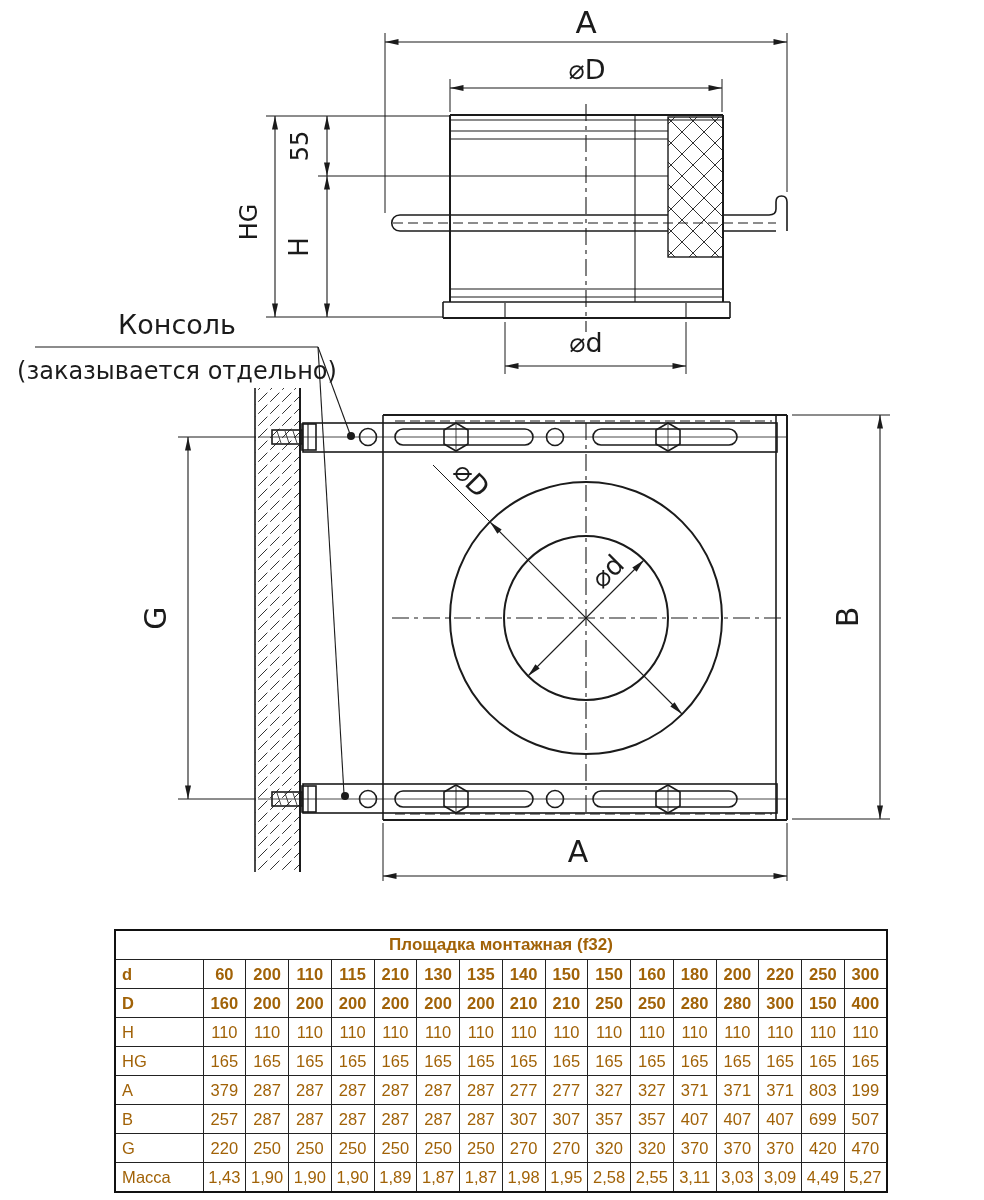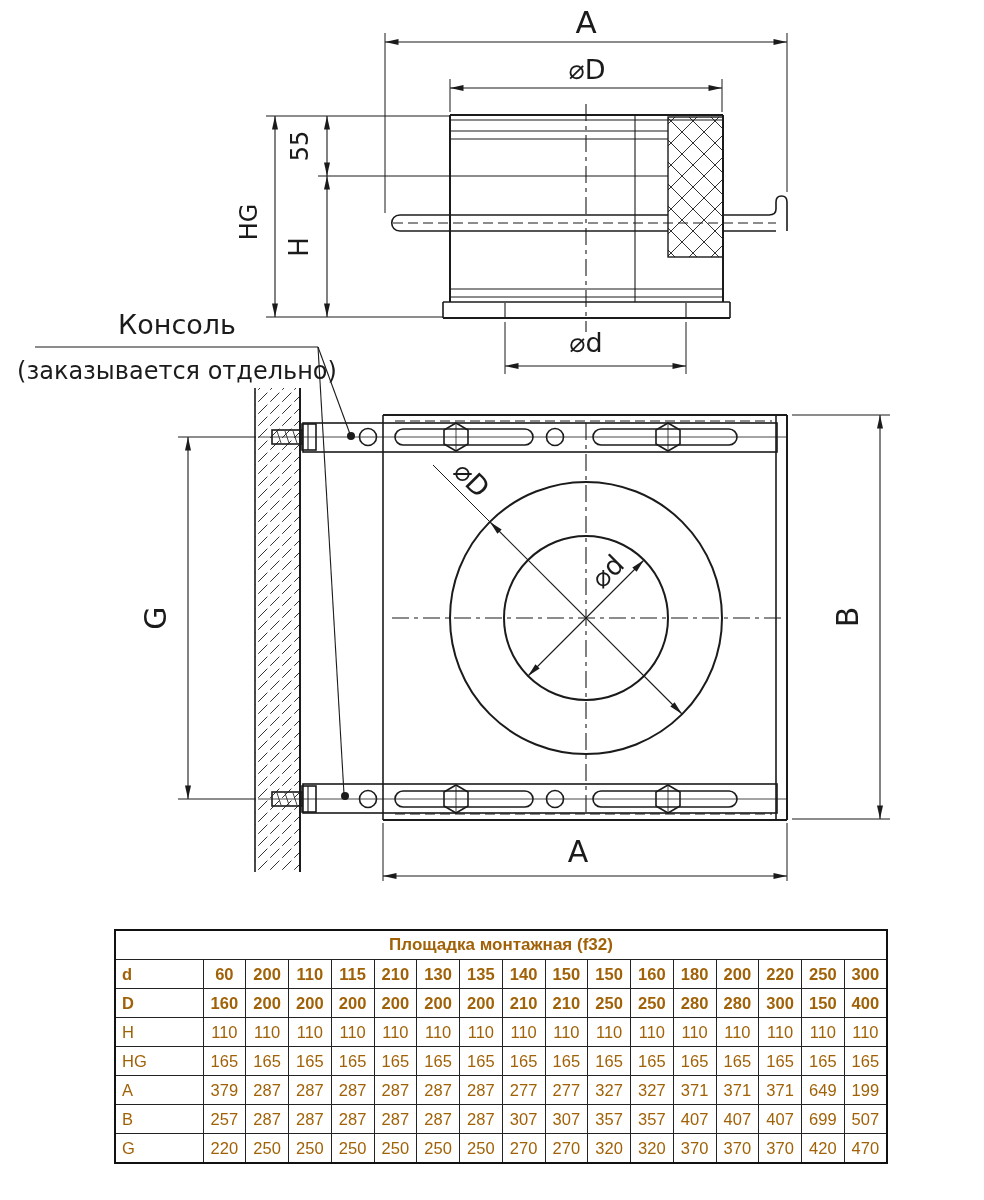--- a/index.html
+++ b/index.html
@@ -349,21 +349,21 @@
         <td>287</td>
         <td>287</td>
         <td>287</td>
         <td>277</td>
         <td>277</td>
         <td>327</td>
         <td>327</td>
         <td>371</td>
         <td>371</td>
         <td>371</td>
-        <td>649</td>
+        <td>803</td>
         <td>199</td>
       </tr>
       <tr>
         <td class="label-cell">B</td>
         <td>257</td>
         <td>287</td>
         <td>287</td>
         <td>287</td>
         <td>287</td>
         <td>287</td>
@@ -390,14 +390,33 @@
         <td>270</td>
         <td>270</td>
         <td>320</td>
         <td>320</td>
         <td>370</td>
         <td>370</td>
         <td>370</td>
         <td>420</td>
         <td>470</td>
       </tr>
+      <tr>
+        <td class="label-cell">Масса</td>
+        <td>1,43</td>
+        <td>1,90</td>
+        <td>1,90</td>
+        <td>1,90</td>
+        <td>1,89</td>
+        <td>1,87</td>
+        <td>1,87</td>
+        <td>1,98</td>
+        <td>1,95</td>
+        <td>2,58</td>
+        <td>2,55</td>
+        <td>3,11</td>
+        <td>3,03</td>
+        <td>3,09</td>
+        <td>4,49</td>
+        <td>5,27</td>
+      </tr>
     </tbody>
 </table>
 
 </body></html>

